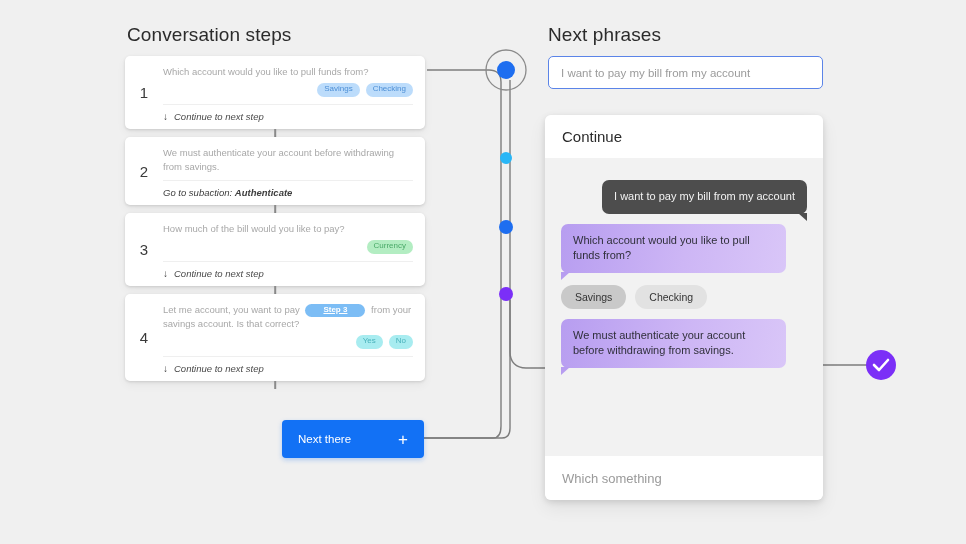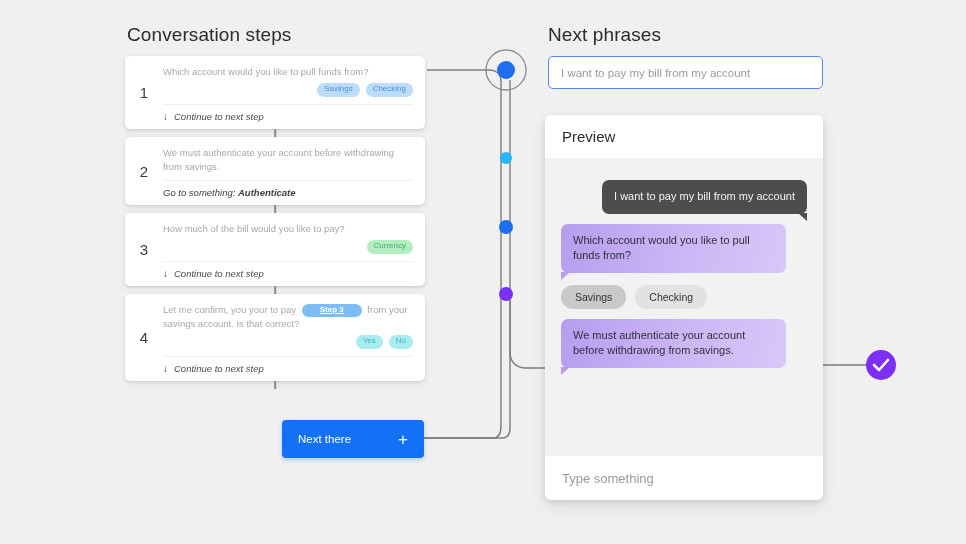--- a/index.html
+++ b/index.html
@@ -254,21 +254,21 @@
       </div>
       <div class="card-link"></div>
     </div>
 
     <div class="step-card">
       <div class="step-num">2</div>
       <div class="step-body">
         <div class="step-prompt">We must authenticate your account before withdrawing from savings.</div>
         <div class="step-foot">
           <span class="subaction">
-            <span>Go to something:</span>
+            <span>Go to subaction:</span>
             <b>Authenticate</b>
           </span>
         </div>
       </div>
       <div class="card-link"></div>
     </div>
 
     <div class="step-card">
       <div class="step-num">3</div>
       <div class="step-body">
@@ -281,21 +281,21 @@
           <span>Continue to next step</span>
         </div>
       </div>
       <div class="card-link"></div>
     </div>
 
     <div class="step-card">
       <div class="step-num">4</div>
       <div class="step-body">
         <div class="step-prompt">
-          <span>Let me confirm, you your to pay</span>
+          <span>Let me account, you want to pay</span>
           <span class="chip inline-blue">Step 3</span>
           <span>from your savings account. Is that correct?</span>
         </div>
         <div class="chip-row">
           <span class="chip cyan">Yes</span>
           <span class="chip cyan">No</span>
         </div>
         <div class="step-foot">
           <span class="arrow-down">↓</span>
           <span>Continue to next step</span>
@@ -307,26 +307,26 @@
   </div>
 
   <button id="next-step-btn">
     <span>Next there</span>
     <span class="plus">+</span>
   </button>
 
   <input id="phrase-input" type="text" placeholder="I want to pay my bill from my account" style="">
 
   <div id="preview-panel">
-    <div id="preview-header">Preview</div>
+    <div id="preview-header">Continue</div>
     <div id="chat-area">
       <div class="bubble user">I want to pay my bill from my account</div>
       <div class="bubble bot">Which account would you like to pull funds from?</div>
       <div class="opt-row">
         <span class="opt sel">Savings</span>
         <span class="opt unsel">Checking</span>
       </div>
       <div class="bubble bot">We must authenticate your account before withdrawing from savings.</div>
     </div>
-    <div id="chat-input-bar">Type something</div>
+    <div id="chat-input-bar">Which something</div>
   </div>
 
 </div>
 
 </body></html>

